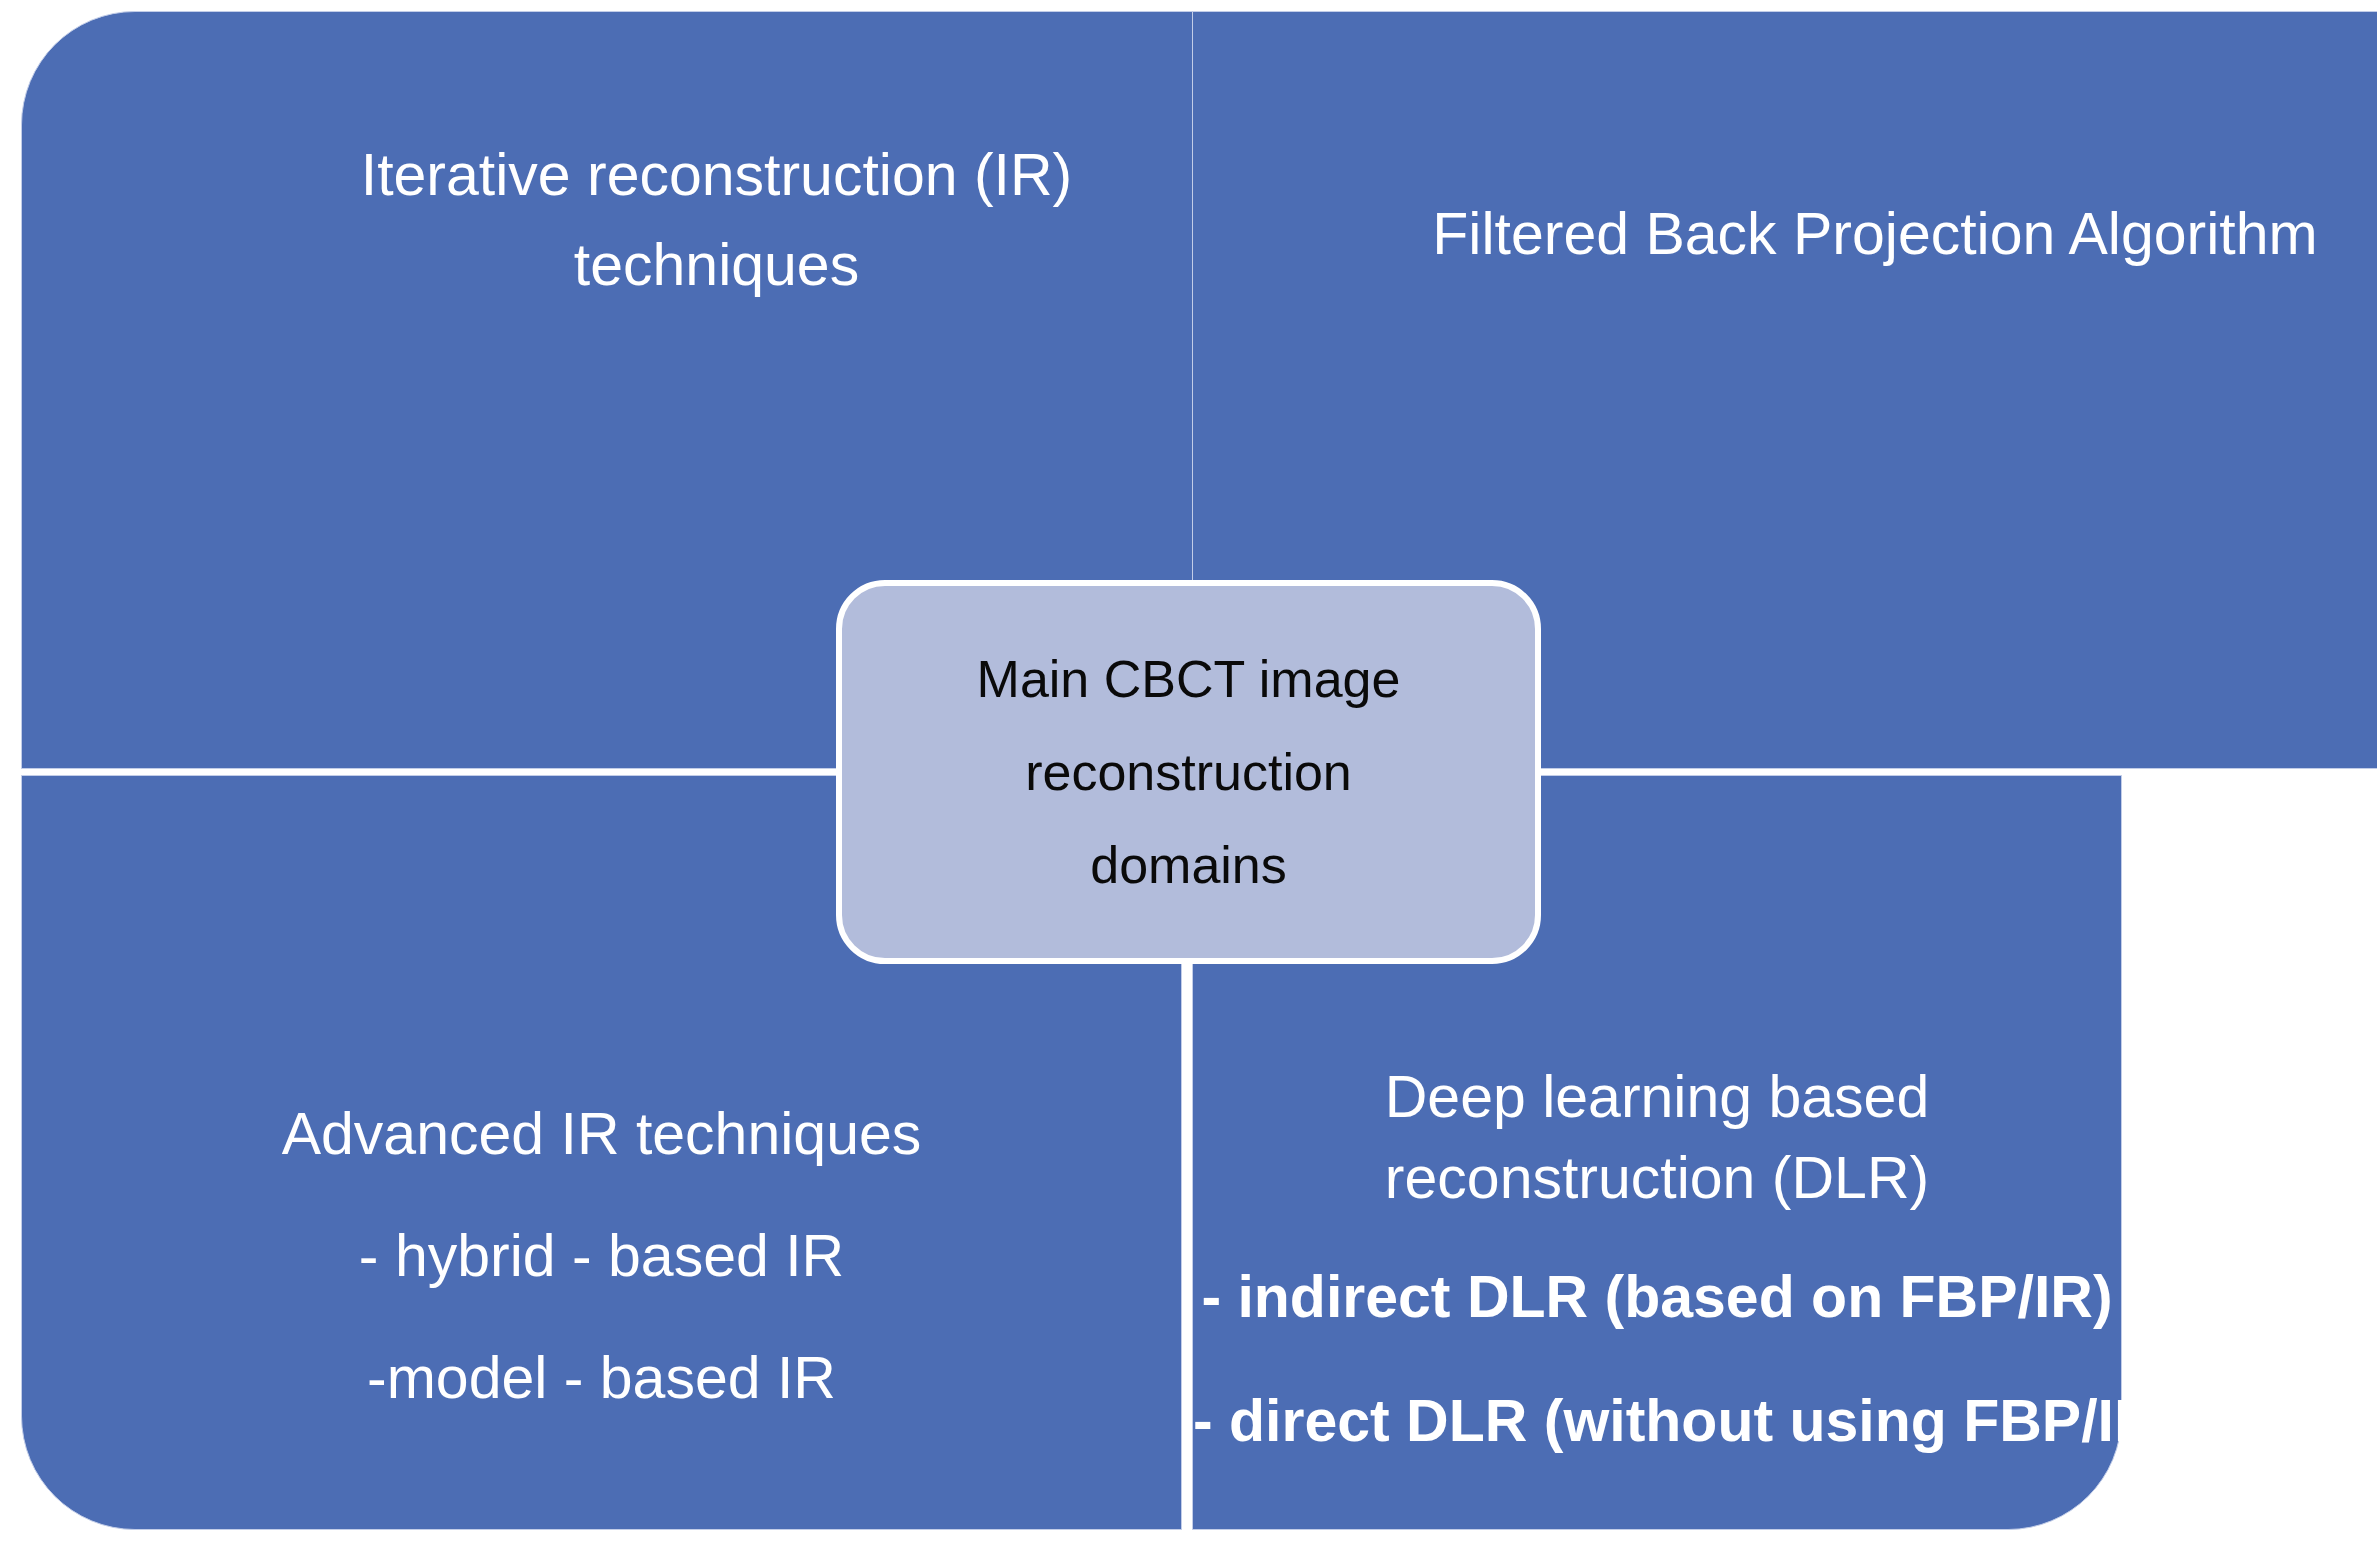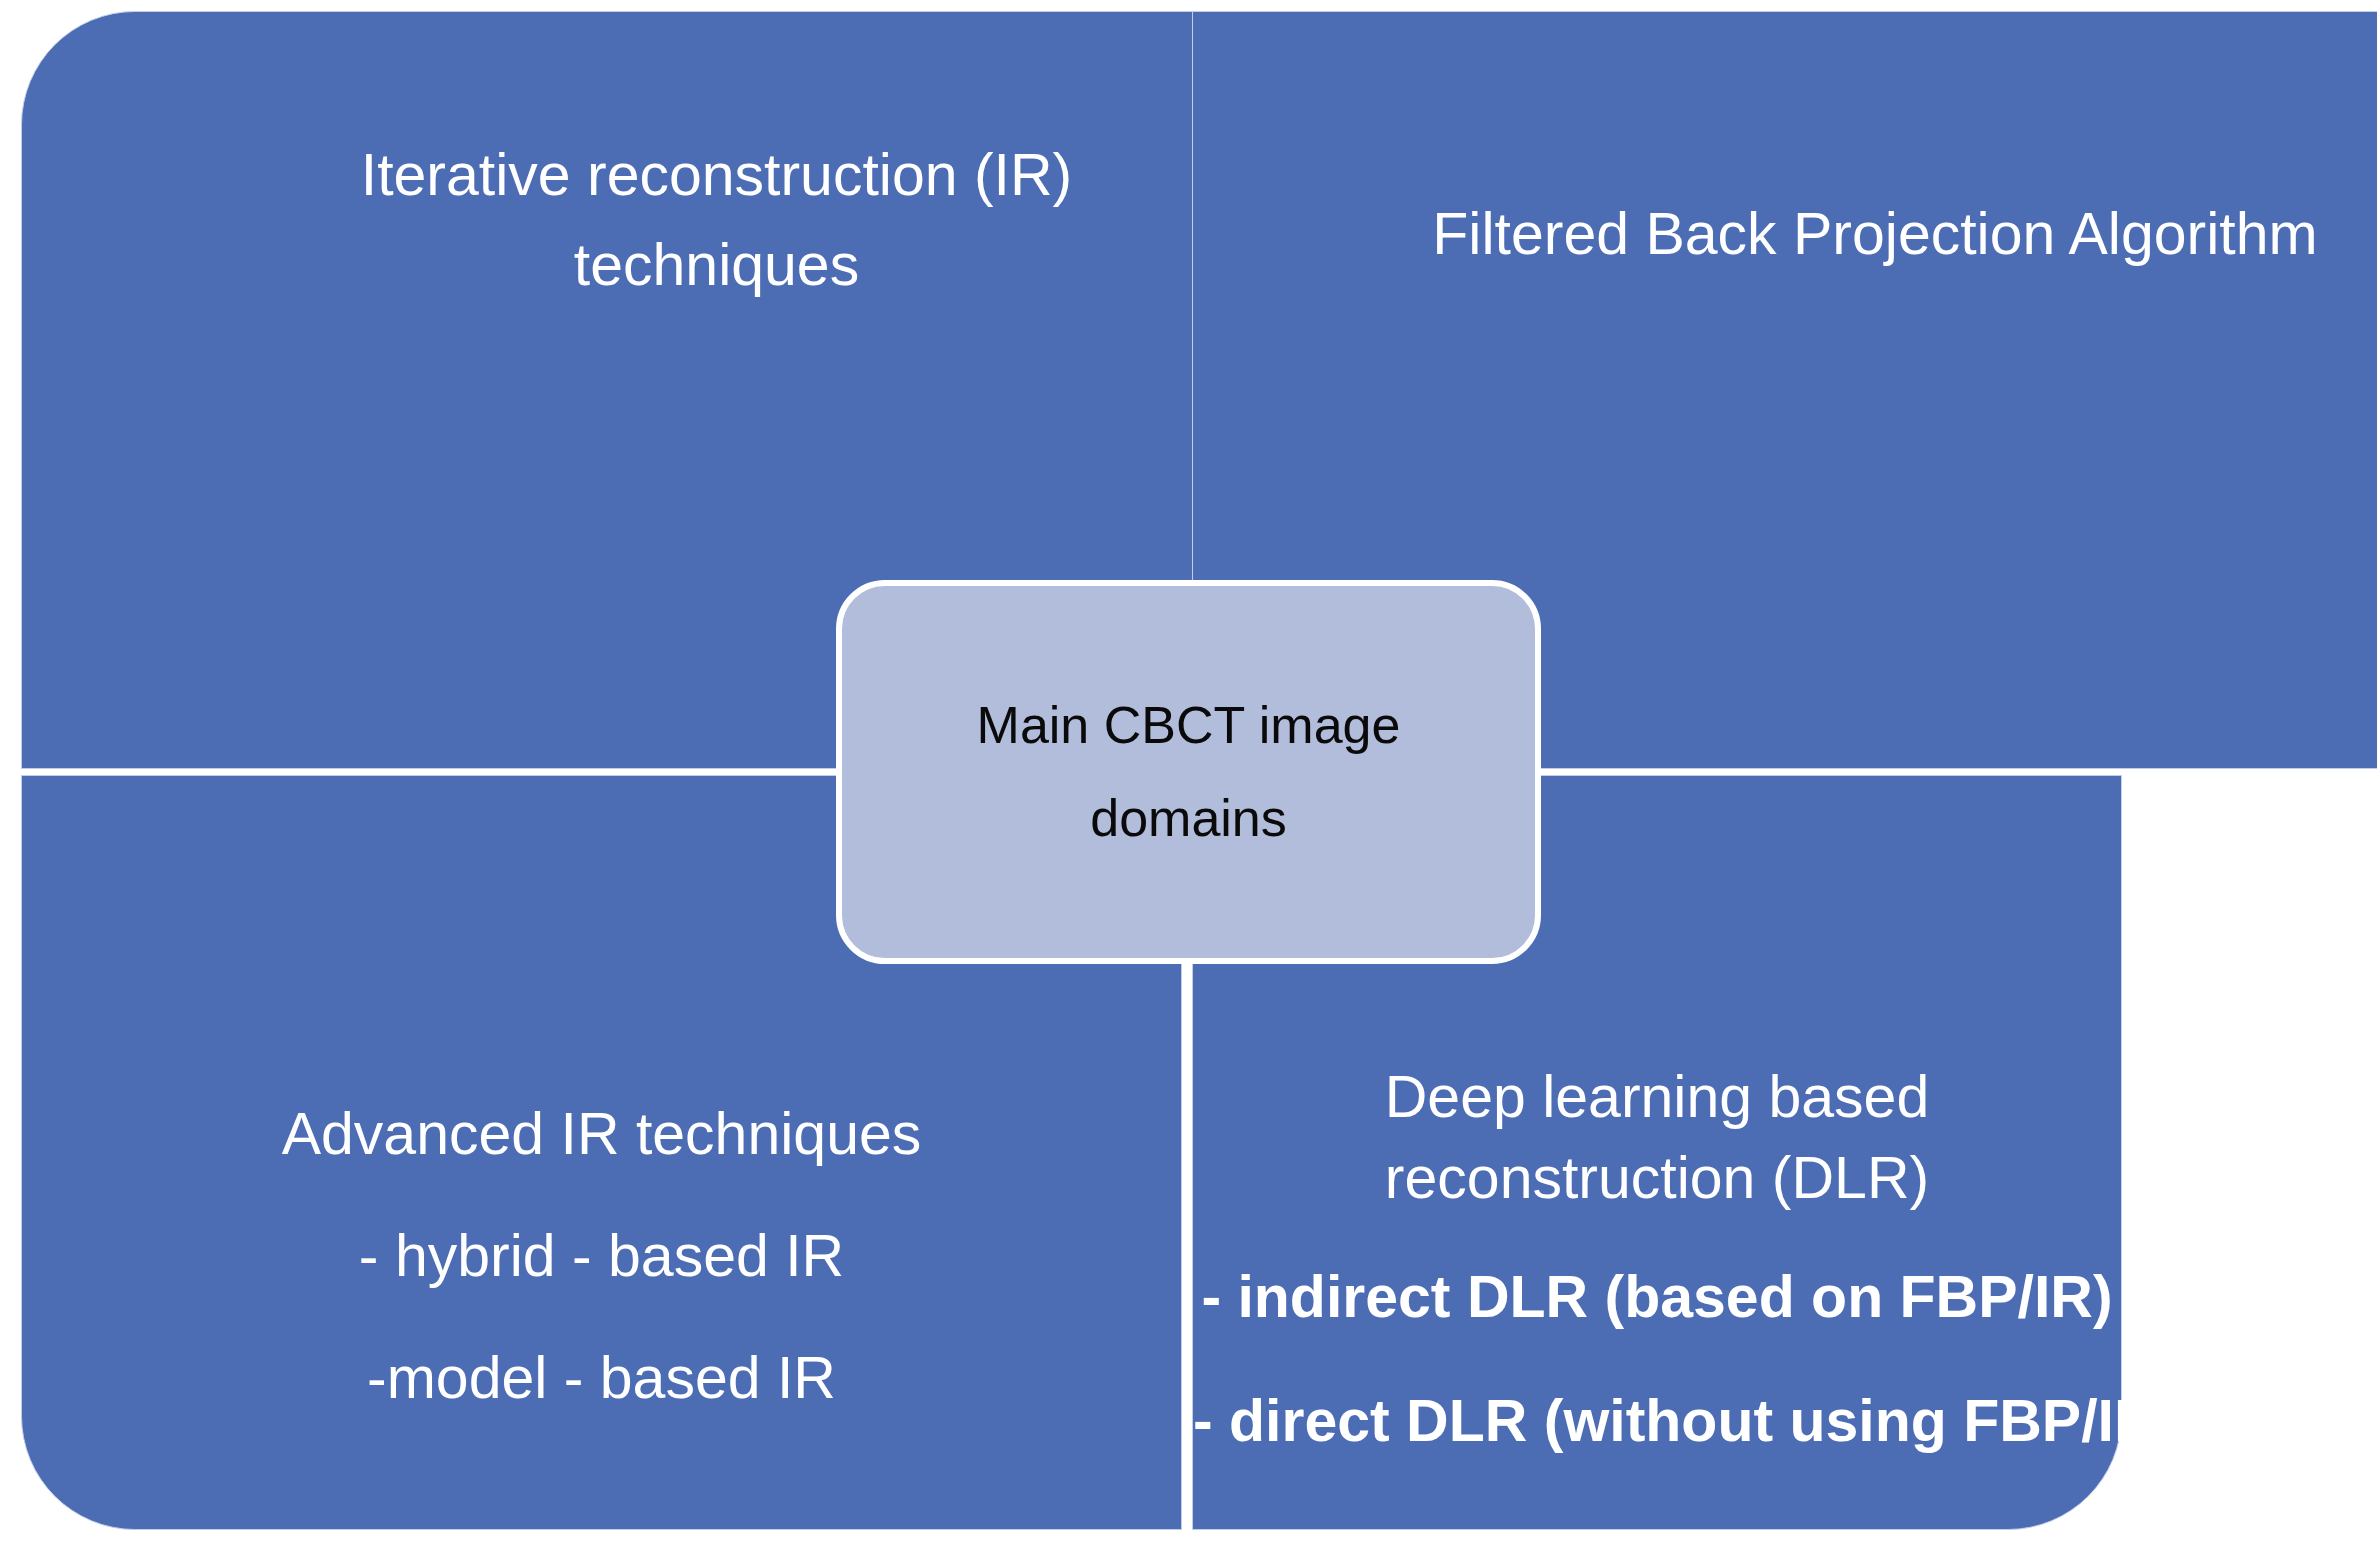--- a/index.html
+++ b/index.html
@@ -97,17 +97,18 @@
         <div class="line">Deep learning based</div>
         <div class="line">reconstruction (DLR)</div>
       </div>
       <div class="line bullet">- indirect DLR (based on FBP/IR)</div>
       <div class="line bullet">- direct DLR (without using FBP/IR)</div>
     </div>
   </div>
 
   <div class="center-node">
     <div class="line">Main CBCT image</div>
+    <div class="line">reconstruction</div>
     <div class="line">domains</div>
   </div>
 
 </div>
 
 
 </body></html>

